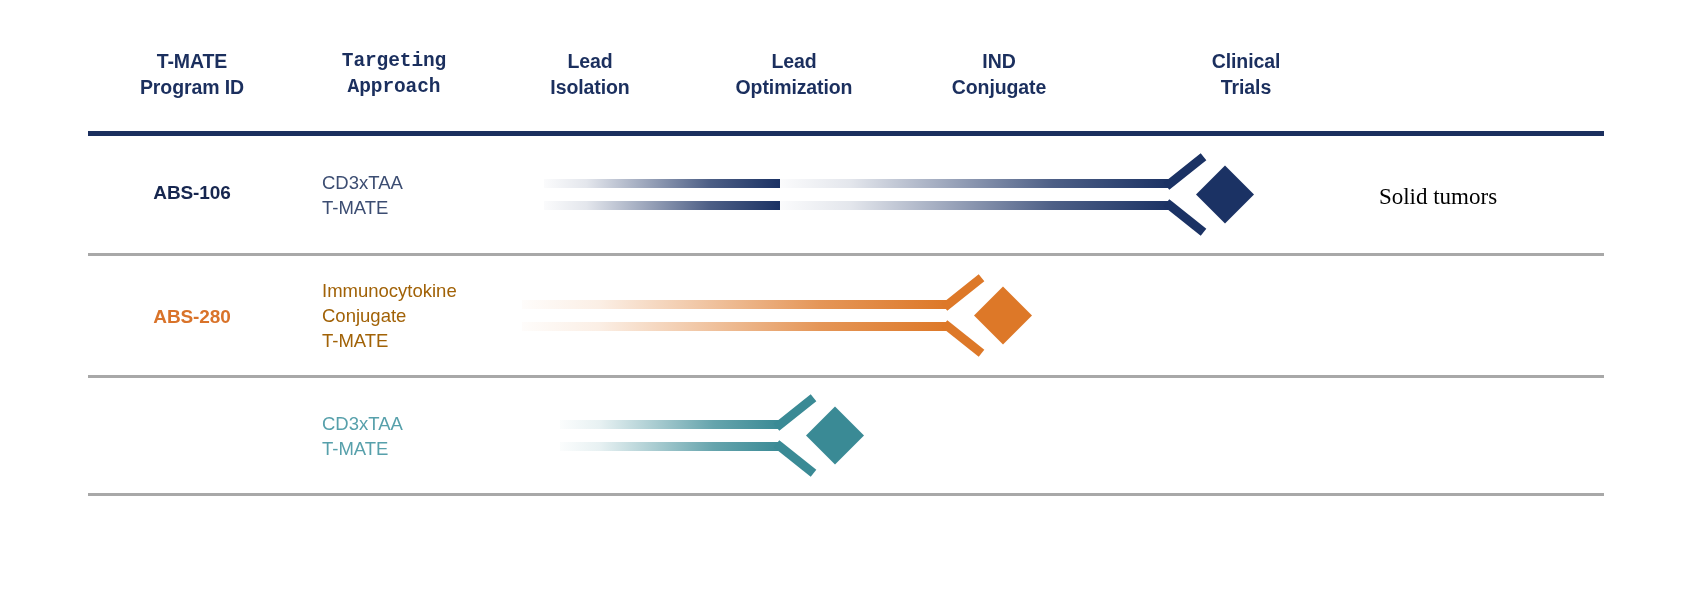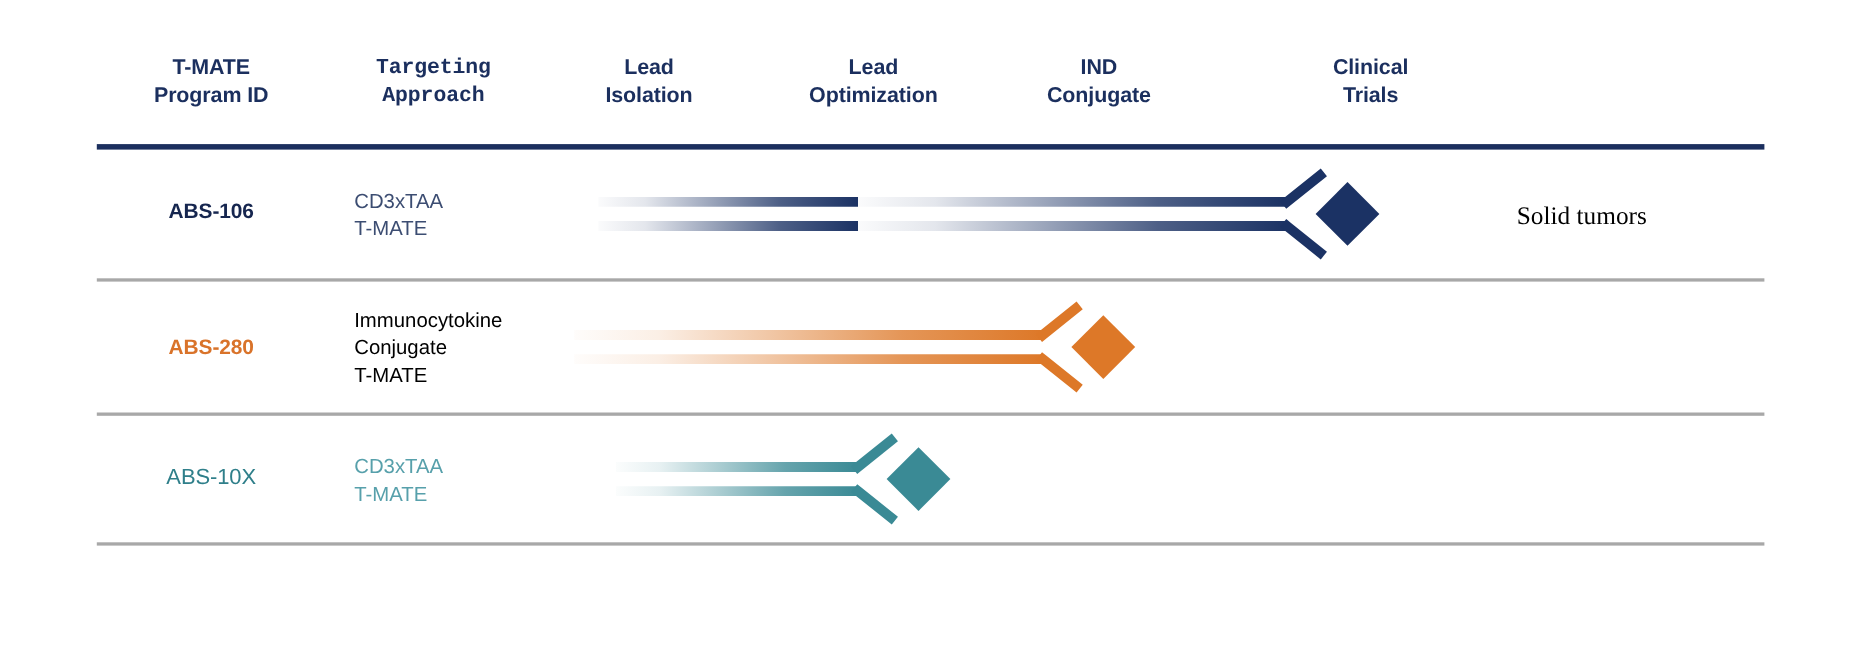--- a/index.html
+++ b/index.html
@@ -182,21 +182,21 @@
           <line x1="1082" y1="47.5" x2="1112" y2="23.5" stroke="#1b3264" stroke-width="9" stroke-linecap="square"></line>
           <line x1="1082" y1="69.5" x2="1112" y2="93.5" stroke="#1b3264" stroke-width="9" stroke-linecap="square"></line>
           <polygon points="1137,29.5 1166,58.5 1137,87.5 1108,58.5" fill="#1b3264"></polygon>
         </svg>
     </div>
     <div class="cell-indication" style="left:1200px; top:48px;">Solid tumors</div>
   </div>
 
   <div class="row" id="row-1">
     <div class="cell-id" style="top: 50px; color: rgb(217, 115, 42);">ABS-280</div>
-    <div class="cell-approach" style="top: 22px; color: #000000;">Immunocytokine
+    <div class="cell-approach" style="top: 22px; color: #a16207;">Immunocytokine
 Conjugate
 T-MATE</div>
     <div class="arrow-wrap">
       <svg class="arrow-svg" id="arrow-1" width="1516" height="119" aria-hidden="true">
           <defs>
             <linearGradient id="grad-1-0" gradientUnits="userSpaceOnUse" x1="434" x2="860" y1="0" y2="0">
               <stop offset="0%" stop-color="#dd7828" stop-opacity="0.02"></stop>
               <stop offset="18%" stop-color="#dd7828" stop-opacity="0.12"></stop>
               <stop offset="42%" stop-color="#dd7828" stop-opacity="0.42"></stop>
               <stop offset="70%" stop-color="#dd7828" stop-opacity="0.78"></stop>
@@ -207,21 +207,20 @@
           <line x1="434" x2="860" y1="70.5" y2="70.5" stroke="url(#grad-1-0)" stroke-width="9"></line>
           <line x1="860" y1="48.5" x2="890" y2="24.5" stroke="#dd7828" stroke-width="9" stroke-linecap="square"></line>
           <line x1="860" y1="70.5" x2="890" y2="94.5" stroke="#dd7828" stroke-width="9" stroke-linecap="square"></line>
           <polygon points="915,30.5 944,59.5 915,88.5 886,59.5" fill="#dd7828"></polygon>
         </svg>
     </div>
     <div class="cell-indication" style="left:1200px; top:50px;"></div>
   </div>
 
   <div class="row" id="row-2">
-    <div class="cell-id regular" style="top: 45px; color: rgb(47, 127, 138);">ABS-10X</div>
     <div class="cell-approach" style="top: 33px; color: rgb(87, 160, 171);">CD3xTAA
 T-MATE</div>
     <div class="arrow-wrap">
       <svg class="arrow-svg" id="arrow-2" width="1516" height="115" aria-hidden="true">
           <defs>
             <linearGradient id="grad-2-0" gradientUnits="userSpaceOnUse" x1="472" x2="692" y1="0" y2="0">
               <stop offset="0%" stop-color="#3a8a95" stop-opacity="0.02"></stop>
               <stop offset="18%" stop-color="#3a8a95" stop-opacity="0.12"></stop>
               <stop offset="42%" stop-color="#3a8a95" stop-opacity="0.42"></stop>
               <stop offset="70%" stop-color="#3a8a95" stop-opacity="0.78"></stop>

